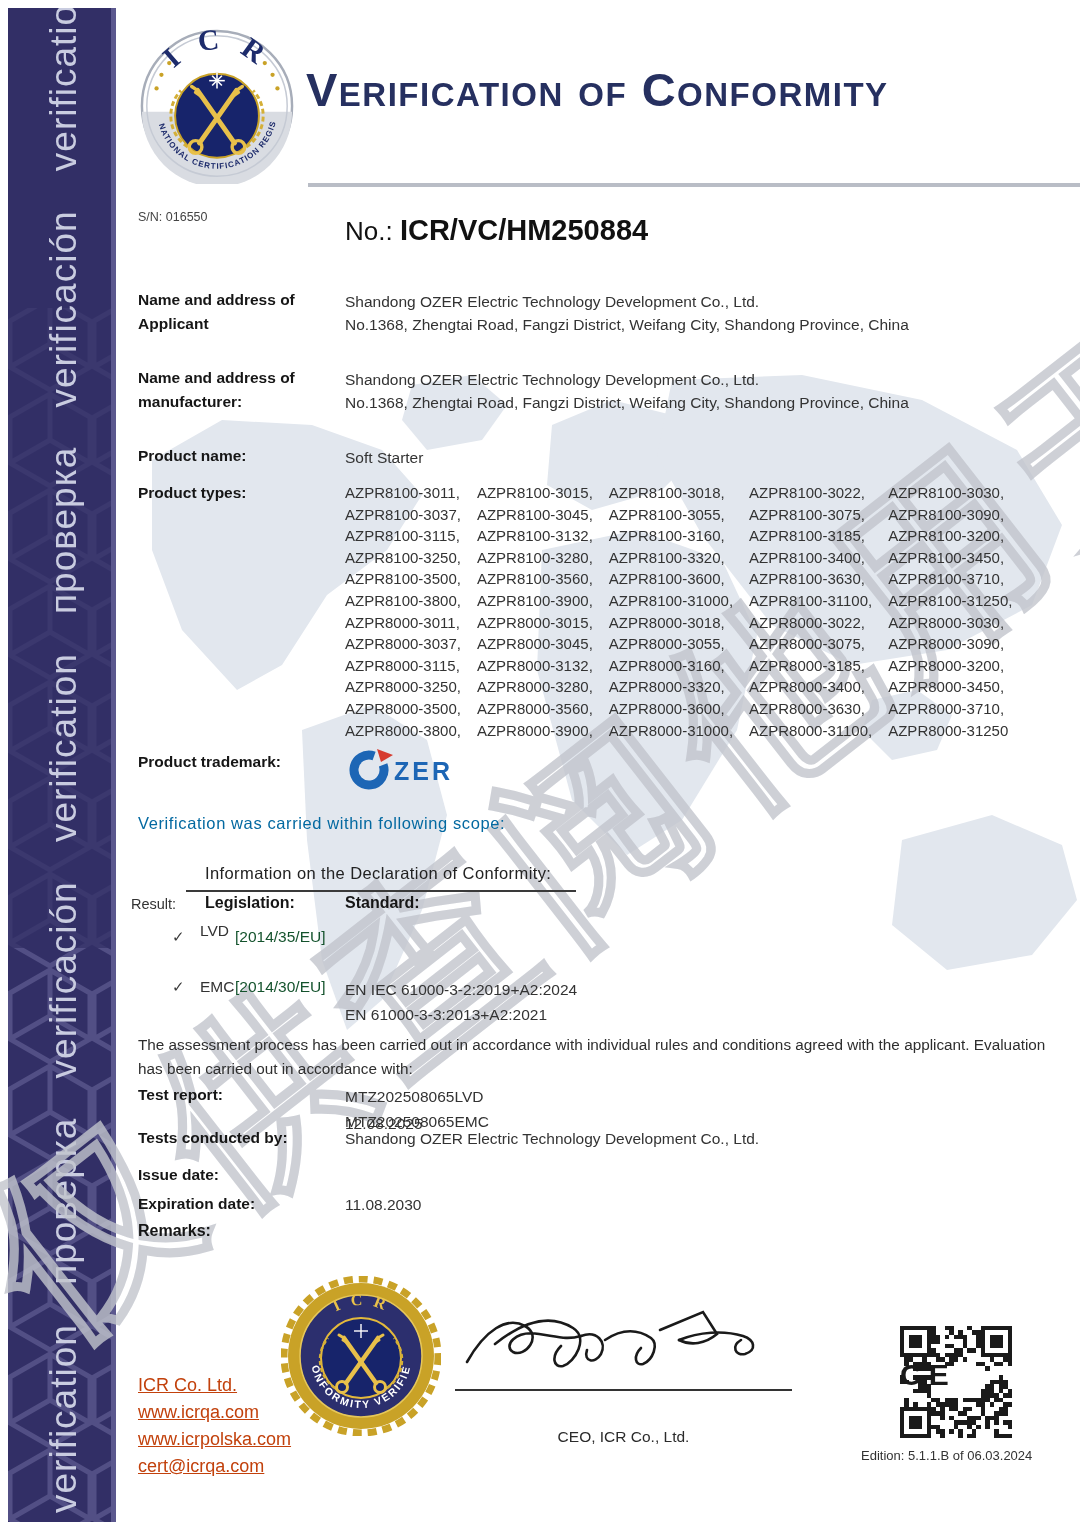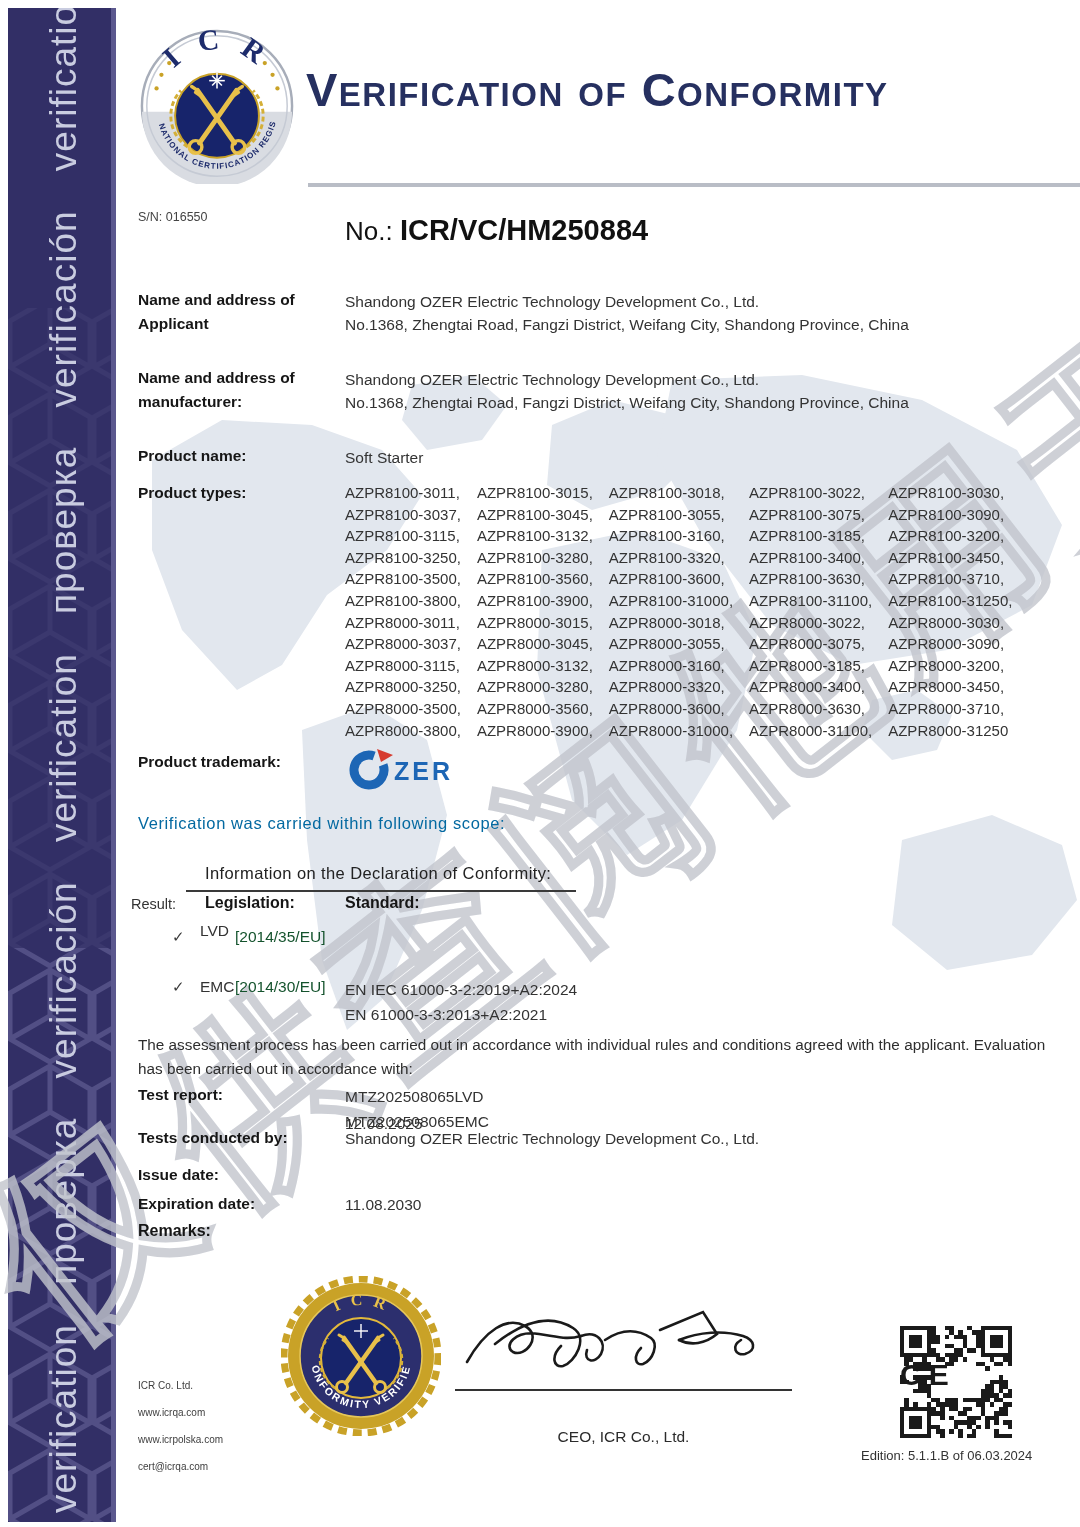--- a/index.html
+++ b/index.html
@@ -58,21 +58,21 @@
 
   .list-lines div{white-space:nowrap;}
 
   .remarks-lbl{position:absolute;left:138px;top:1222px;font-size:16px;font-weight:700;color:#161616;}
   .remarks{position:absolute;left:146px;top:1242px;width:910px;font-size:14.3px;color:#2e2e2e;line-height:19px;}
   .remarks div{padding-left:16px;position:relative;}
   .remarks div::before{content:"•";position:absolute;left:2px;}
 
   
   .badge{position:absolute;left:281px;top:1276px;}
-  .co-lines{position:absolute;left:138px;top:1372px;font-size:10px;color:#404040;line-height:27px;}
+  .co-lines{position:absolute;left:138px;top:1372px;font-size:18px;color:#c2410c;line-height:27px;text-decoration:underline;}
   .sig{position:absolute;left:455px;top:1300px;}
   .sig-rule{position:absolute;left:455px;top:1389px;width:337px;height:2px;background:#333;}
   .sig-cap{position:absolute;left:455px;top:1396px;width:337px;text-align:center;
            font-size:15.5px;color:#2b2b2b;margin-top:32px;}
   .qr{position:absolute;left:900px;top:1326px;width:112px;height:112px;display:grid;
       grid-template-columns:repeat(25,1fr);grid-template-rows:repeat(25,1fr);}
   .qr i{background:#1a1a1a;}
   .ce{position:absolute;left:900px;top:1358px;width:112px;text-align:left;font-size:30px;
       font-weight:700;letter-spacing:7px;color:#1a1a1a;font-family:"Liberation Sans",sans-serif;}
   .edition{position:absolute;left:861px;top:1448px;font-size:13px;color:#333;}

